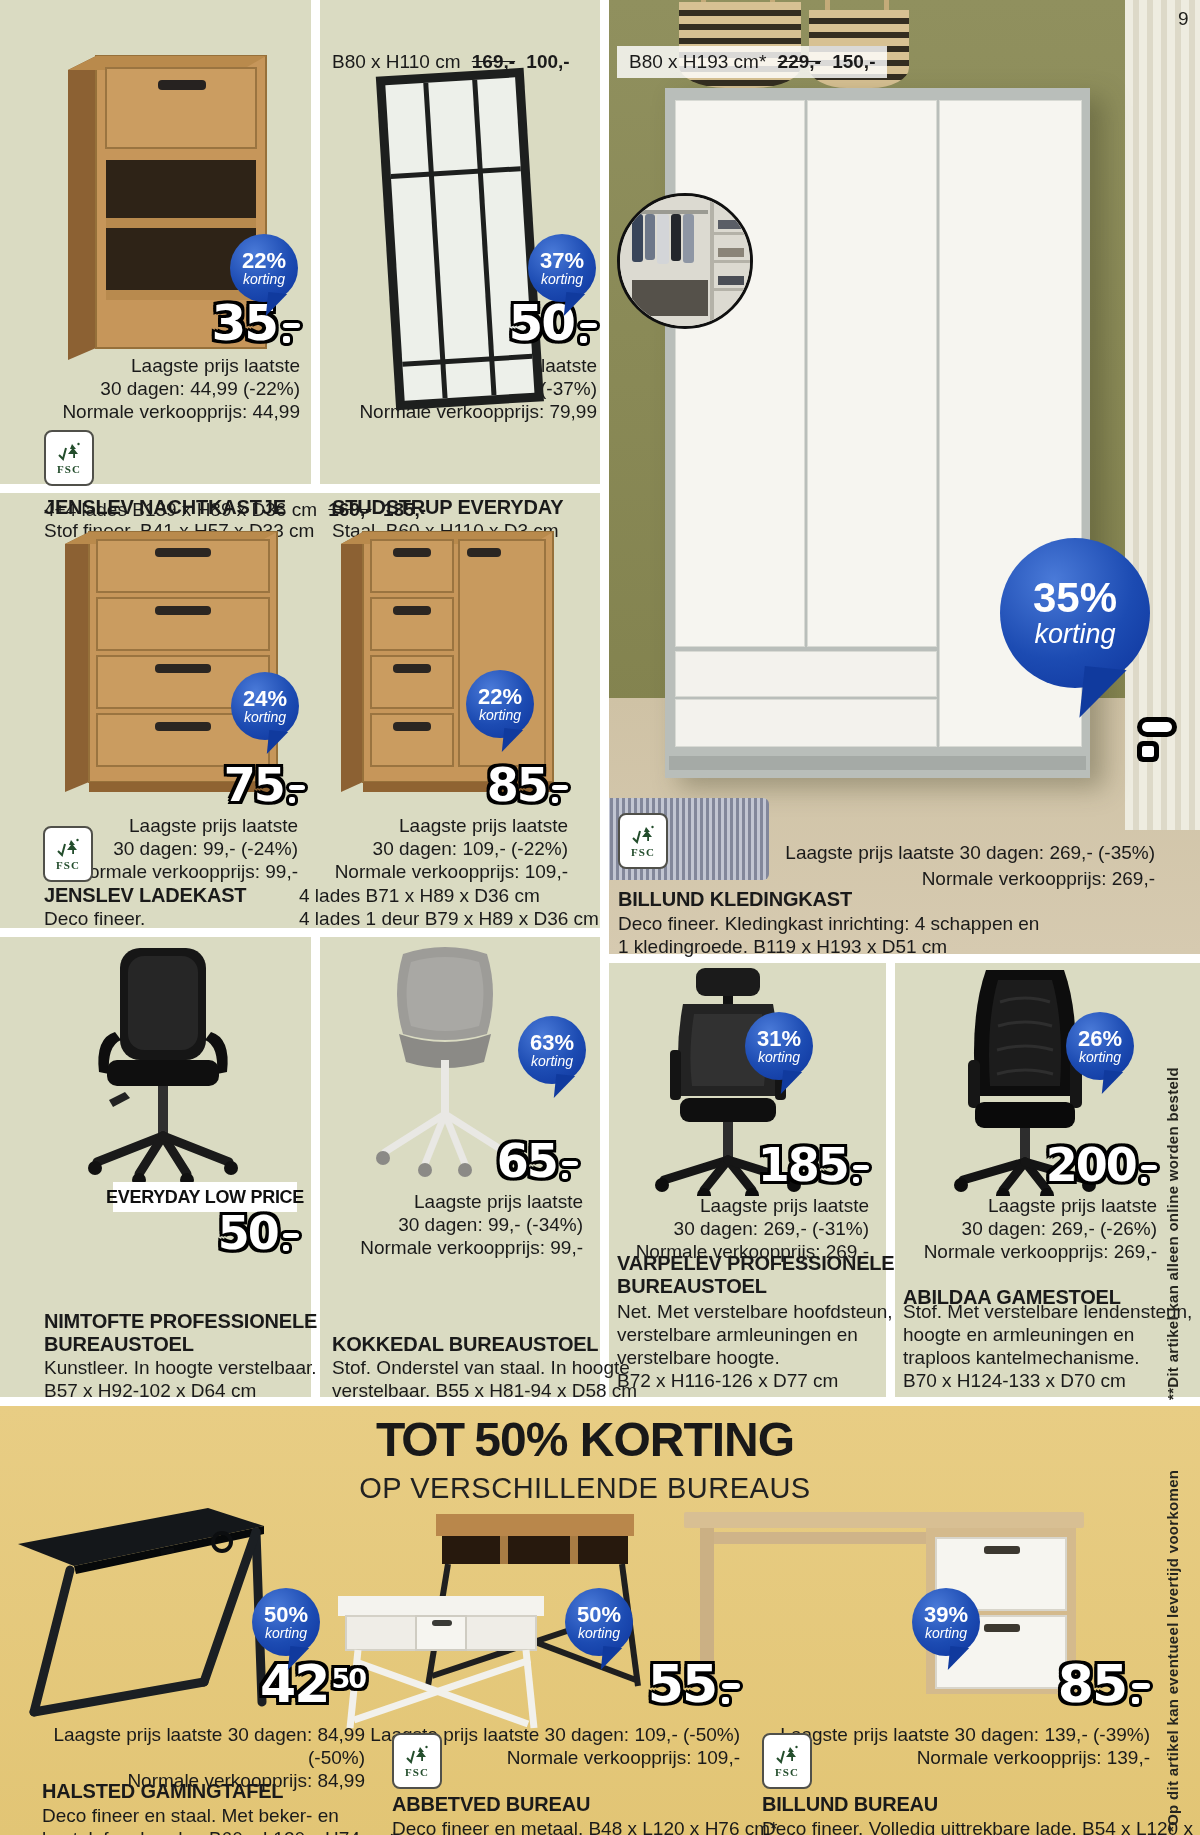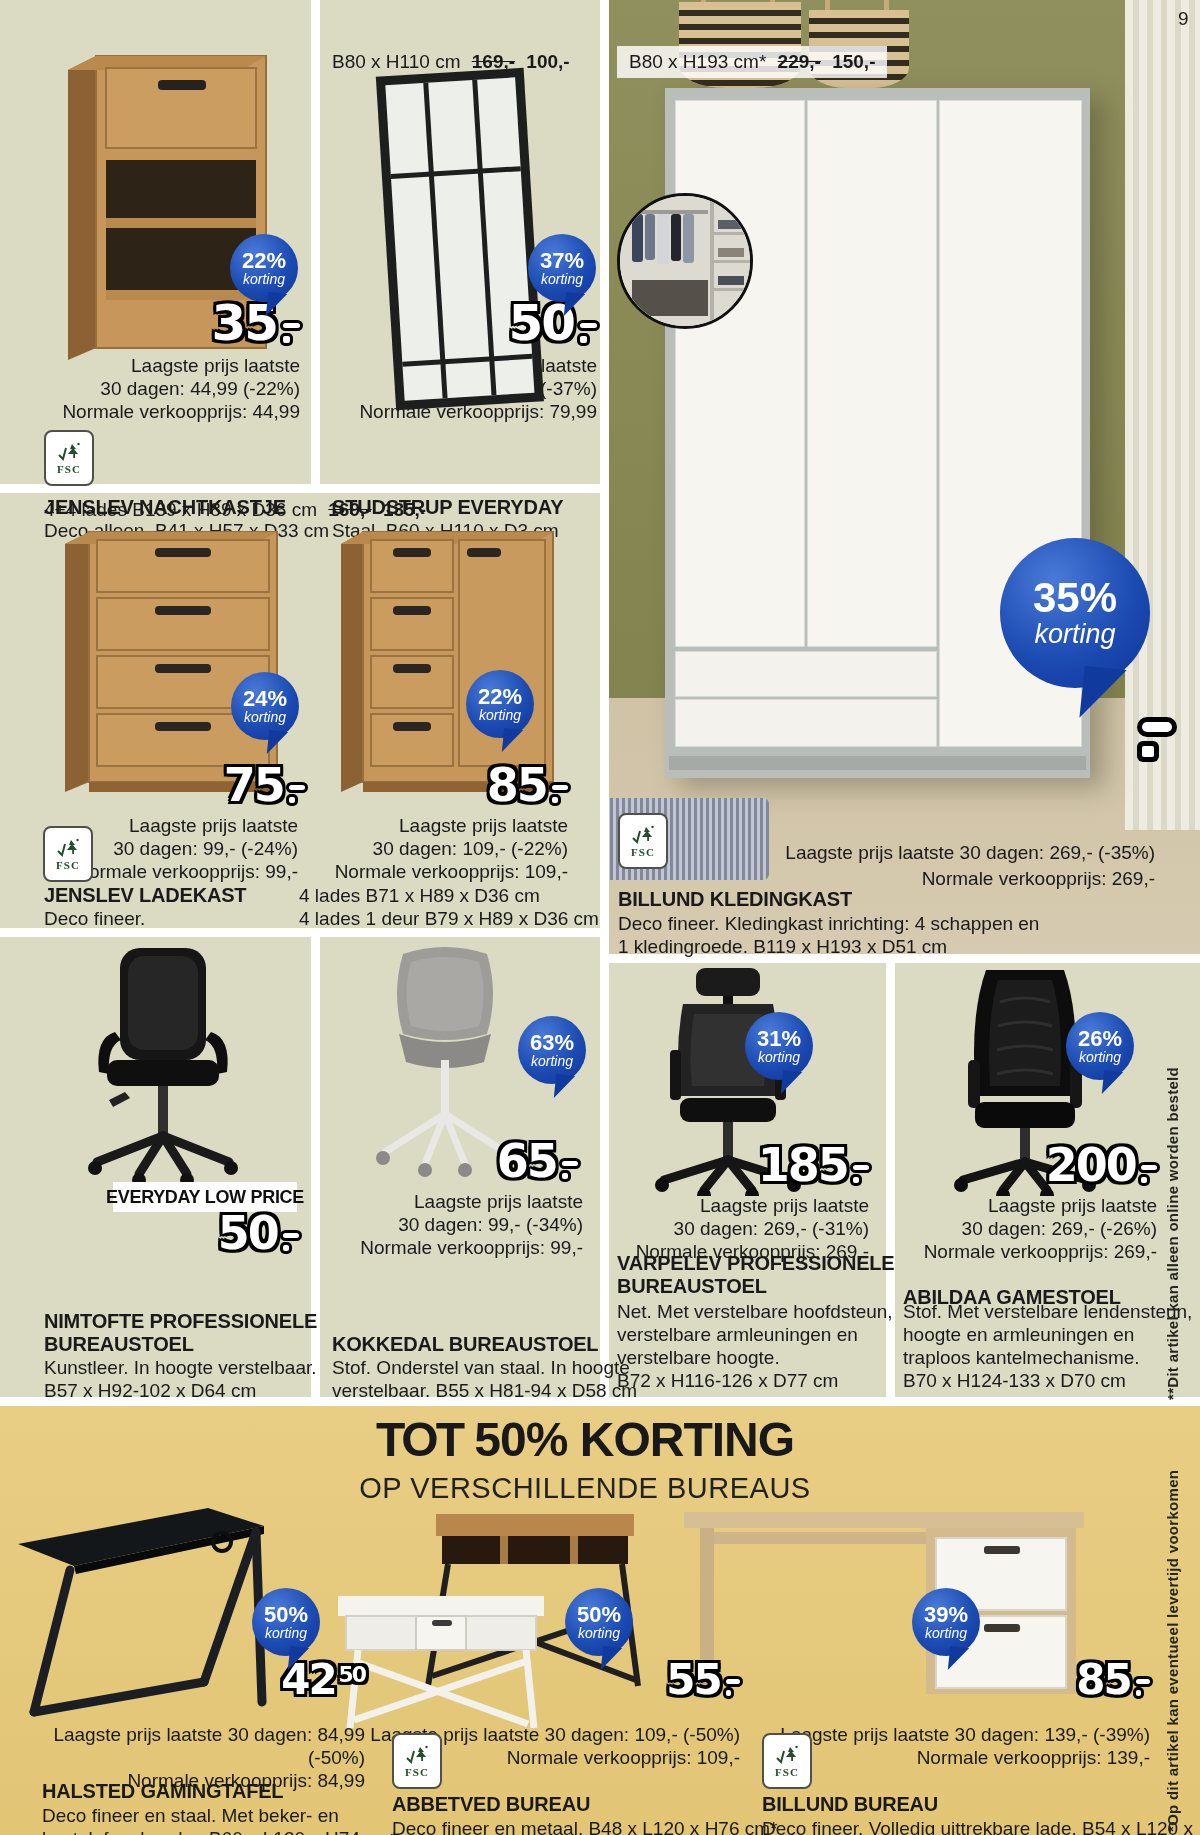--- a/index.html
+++ b/index.html
@@ -12,21 +12,21 @@
   .strike{text-decoration:line-through;}
   .title{font-weight:bold;font-size:20px;line-height:23px;letter-spacing:-0.2px;}
   .lines div{height:23px;}
   .gutter{position:absolute;background:#ffffff;}
   
   .price{position:absolute;display:flex;align-items:flex-end;justify-content:flex-end;
          font-family:"DejaVu Sans",sans-serif;font-weight:bold;color:#fff;letter-spacing:-2px;z-index:6;}
   .price .digits{line-height:0.95;}
   .ol3{text-shadow:-3px -3px 0 #000,3px -3px 0 #000,-3px 3px 0 #000,3px 3px 0 #000,-3px 0 0 #000,3px 0 0 #000,0 -3px 0 #000,0 3px 0 #000;}
   .ol5{text-shadow:-5px -5px 0 #000,5px -5px 0 #000,-5px 5px 0 #000,5px 5px 0 #000,-5px 0 0 #000,5px 0 0 #000,0 -5px 0 #000,0 5px 0 #000;}
-  .p50{font-size:50px;} .p46{font-size:46px;} .p58{font-size:42px;} .p88{font-size:88px;letter-spacing:-4px;}
+  .p50{font-size:50px;} .p46{font-size:46px;} .p58{font-size:52px;} .p88{font-size:88px;letter-spacing:-4px;}
   .suf{display:inline-flex;flex-direction:column;align-items:flex-start;margin-left:0.12em;padding-bottom:0.10em;}
   .suf i{display:block;}
   .suf .a{width:0.34em;height:0.11em;background:#fff;border-radius:0.06em;box-shadow:0 0 0 3px #000;margin-bottom:0.16em;}
   .suf .c{width:0.13em;height:0.13em;background:#fff;border-radius:2px;box-shadow:0 0 0 3px #000;}
   .p88 .suf .a,.p88 .suf .c{box-shadow:0 0 0 5px #000;}
   .sup{font-size:0.52em;line-height:1;transform:translateY(-0.62em);margin-left:3px;}
   
   .badge{position:absolute;width:68px;height:68px;border-radius:50%;z-index:7;
          background:radial-gradient(circle at 36% 28%,#4a7ad8 0%,#1c4bb2 55%,#0d339b 100%);
          color:#fff;display:flex;flex-direction:column;align-items:center;justify-content:center;text-align:center;}
@@ -332,21 +332,21 @@
     <svg width="24" height="22" viewBox="0 0 24 22">
       <path d="M2 13 L6 17 L9 6" stroke="#234d2c" stroke-width="2" fill="none"></path>
       <path d="M15 2 l4 5 h-2 l4 5 h-10 l4 -5 h-2 z" fill="#234d2c"></path>
       <rect x="16.2" y="12" width="1.8" height="4" fill="#234d2c"></rect>
       <circle cx="21.5" cy="2" r="1.2" fill="#234d2c"></circle>
     </svg>
     <div class="fsclbl">FSC</div>
   </div>
 
   <div class="abs title" style="left:44px;top:496px;">JENSLEV NACHTKASTJE</div>
-  <div class="abs t" style="left:44px;top:519px;">Deco alleen. B41 x H57 x D33 cm</div>
+  <div class="abs t" style="left:44px;top:519px;">Stof fineer. B41 x H57 x D33 cm</div>
 
   <div class="abs t" style="left:332px;top:50px;white-space:nowrap;">
     <span>B80 x H110 cm</span>
     <span class="b strike" style="margin-left:6px;">169,-</span>
     <span class="b" style="margin-left:6px;">100,-</span>
   </div>
   <div class="badge" style="left:528px;top:234px;">
     <div class="pct">37%</div>
     <div class="kort">korting</div>
   </div>

